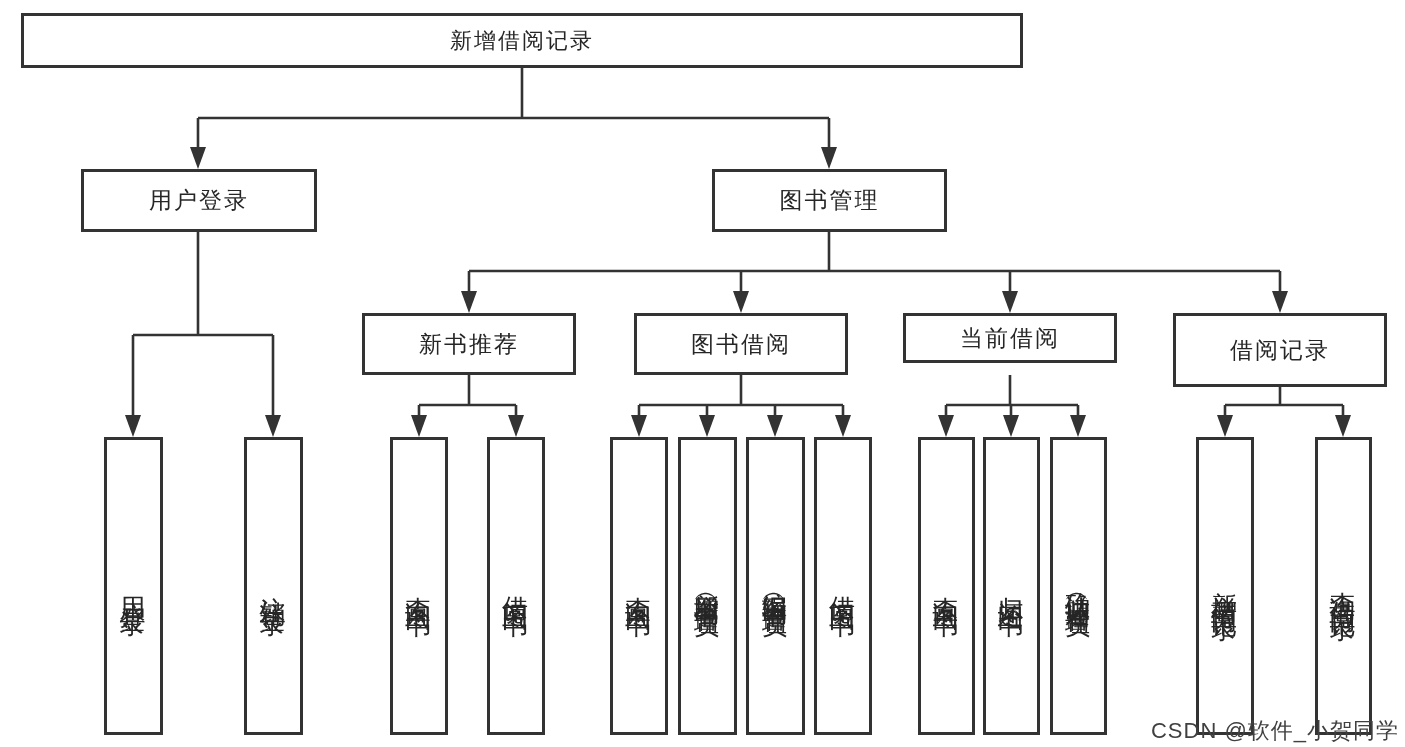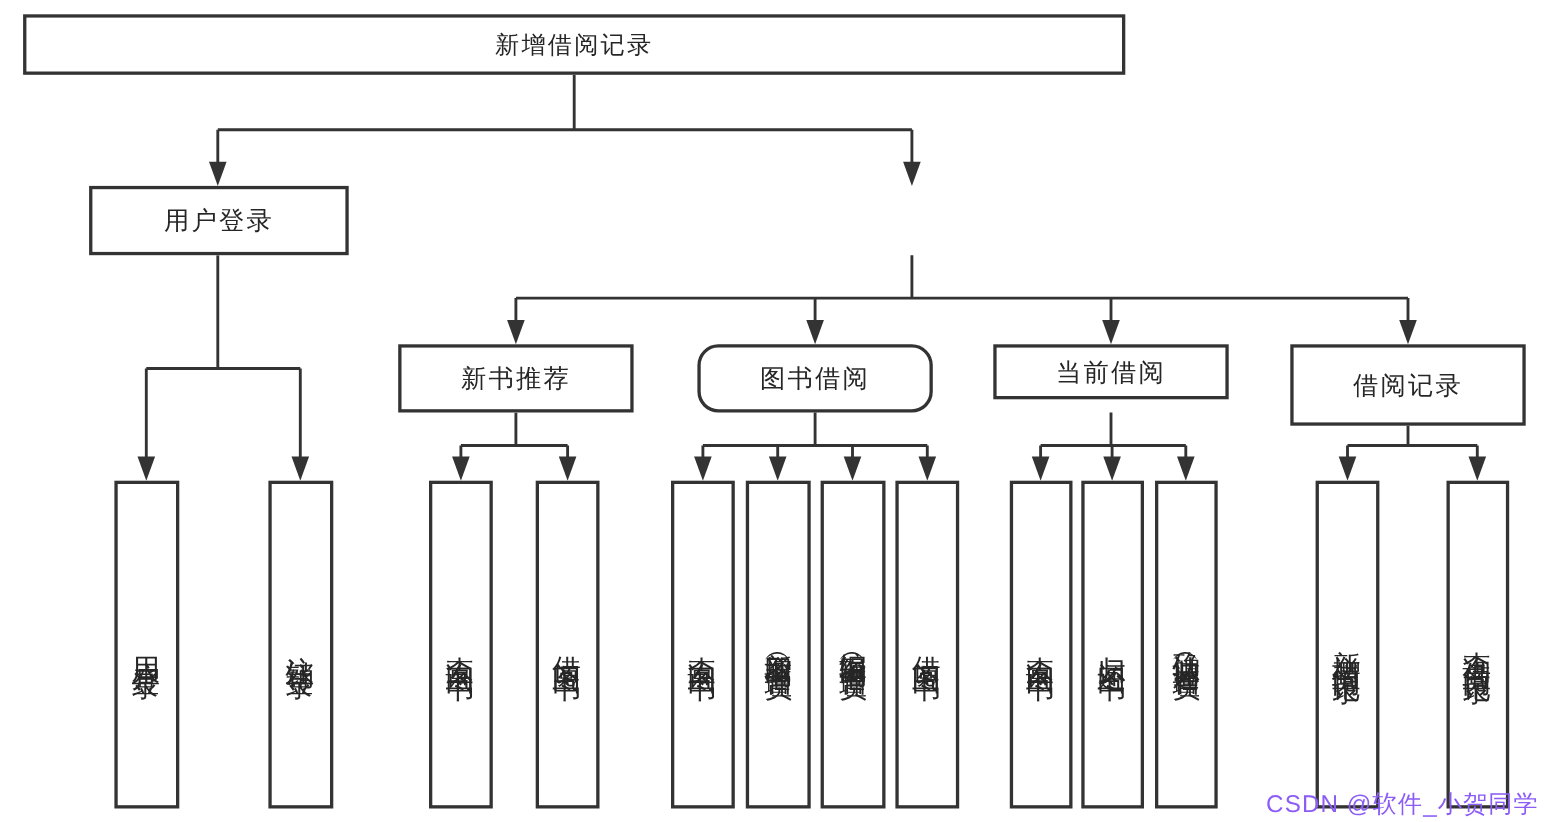--- a/index.html
+++ b/index.html
@@ -39,21 +39,21 @@
     font-size: 26px;
     letter-spacing: 5px;
     white-space: nowrap;
   }
   .v-label.long { letter-spacing: 3px; font-size: 25px; }
   #watermark {
     position: absolute;
     right: 6px;
     bottom: 1px;
     font-size: 22px;
-    color: #8b5cf6;
+    color: #404040;
     letter-spacing: 1px;
     white-space: nowrap;
     z-index: 5;
   }
   .wire { stroke: #333333; stroke-width: 2.6; fill: none; }
   .arrow { fill: #333333; stroke: none; }
 </style>
 </head>
 <body>
 
@@ -95,25 +95,28 @@
     <polygon class="arrow" points="1335,415 1351,415 1343,437"></polygon>
   </svg>
 
   <div class="box" style="left:21px; top:13px; width:1002px; height:55px;">
     <span class="root-label">新增借阅记录</span>
   </div>
 
   <div class="box" style="left:81px; top:169px; width:236px; height:63px;">
     <span class="h-label">用户登录</span>
   </div>
+  <div class="box" style="left:712px; top:169px; width:235px; height:63px;">
+    <span class="h-label">图书管理</span>
+  </div>
 
   <div class="box" style="left:362px; top:313px; width:214px; height:62px;">
     <span class="h-label">新书推荐</span>
   </div>
-  <div class="box" style="left:634px; top:313px; width:214px; height:62px;border-radius:19px;">
+  <div class="box" style="left:634px; top:313px; width:214px; height:62px;">
     <span class="h-label">图书借阅</span>
   </div>
   <div class="box" style="left:903px; top:313px; width:214px; height:50px;">
     <span class="h-label">当前借阅</span>
   </div>
   <div class="box" style="left:1173px; top:313px; width:214px; height:74px;">
     <span class="h-label">借阅记录</span>
   </div>
 
   <div class="box" style="left:104px; top:437px; width:59px; height:298px;">

